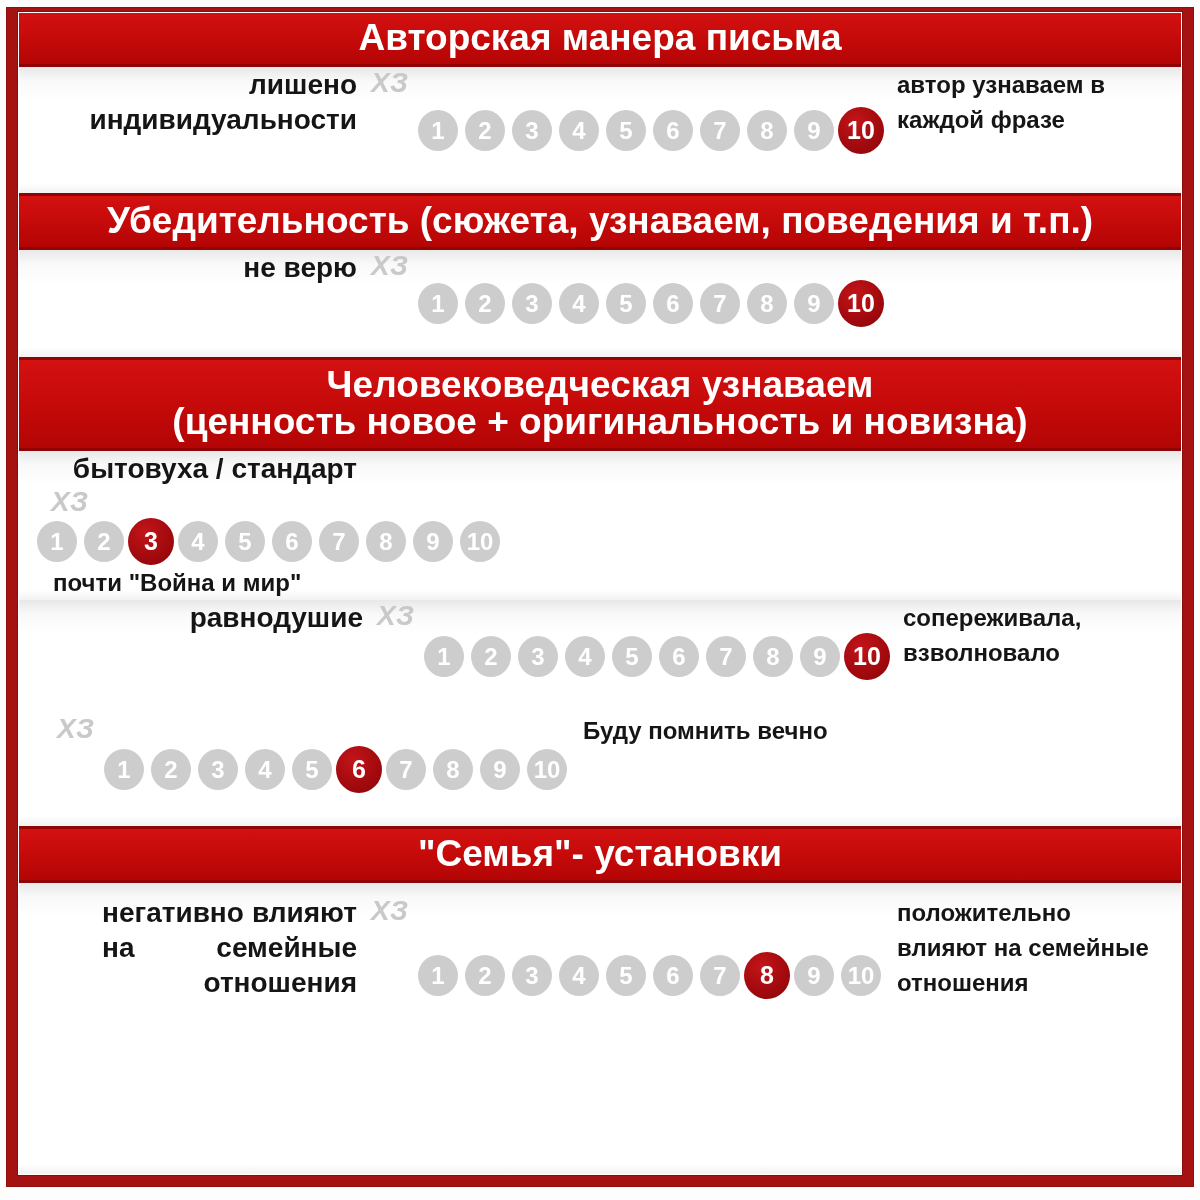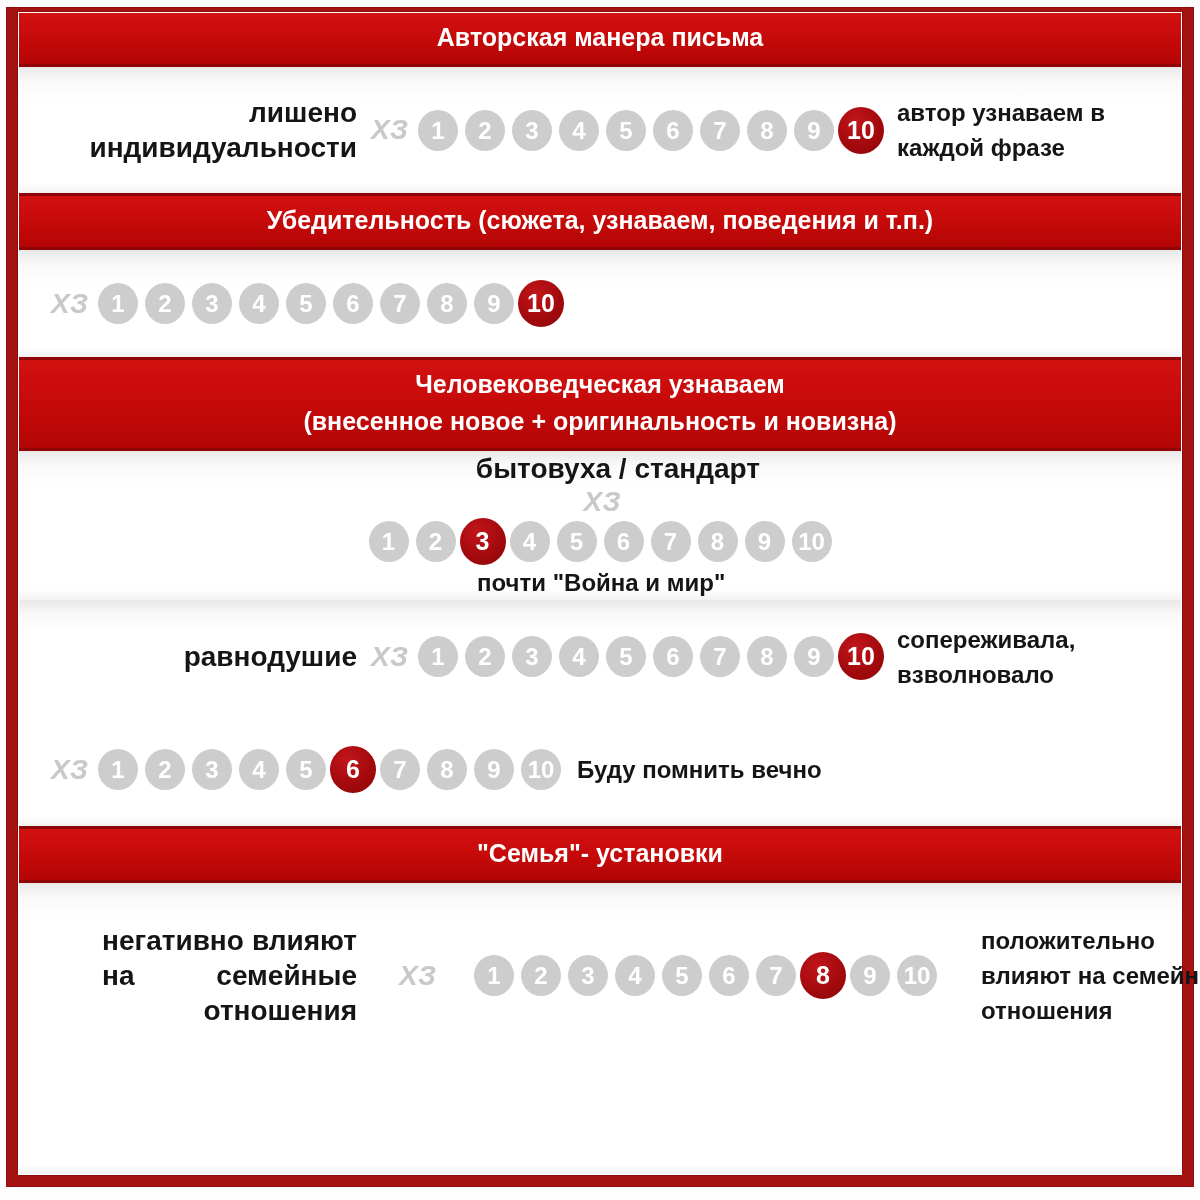--- a/index.html
+++ b/index.html
@@ -25,42 +25,41 @@
   }
   .section { display: flex; flex-direction: column; }
   .section:last-child { flex: 1; }
   .section-header {
     background: linear-gradient(180deg, #d31111 0%, #c40909 55%, #b30505 100%);
     border-top: 3px solid #8f0404;
     border-bottom: 3px solid #8f0404;
     color: #ffffff;
     text-align: center;
     padding: 6px 2px 8px;
-    font-size: 25px;
+    font-size: 37px;
     line-height: 37px;
   }
   .section:first-child .section-header { border-top: none; }
   .rows {
     background: linear-gradient(180deg, #e8e8e8 0px, #f9f9f9 14px, #ffffff 34px,
                 #ffffff calc(100% - 10px), #f2f2f2 100%);
     display: flex;
     flex-direction: column;
     flex: 1;
   }
   .row {
     display: flex;
-    align-items: center;
     padding: 0 18px;
     flex: 1;
   }
   .section:nth-child(1) .row { min-height: 126px; }
   .section:nth-child(2) .row { min-height: 107px; }
   .section:nth-child(3) .row { min-height: 117px; flex-direction: column; }
-  .section:nth-child(4) .row { min-height: 113px; }
-  .section:nth-child(5) .row { padding-top: 12px; padding-bottom: 118px; gap: 28px; }
+  .section:nth-child(4) .row { min-height: 113px; margin-left: 6px; }
+  .section:nth-child(5) .row { padding-top: 12px; padding-bottom: 118px; }
   .left-label {
     width: 320px; flex: none;
     text-align: right;
     font-size: 28px; line-height: 35px;
     color: #151515;
   }
   .section:nth-child(5) .left-label {
     width: 255px; margin-left: 65px;
     text-align: justify; text-align-last: right;
   }
@@ -128,41 +127,42 @@
 </div>
   </section>
 
   <section class="section">
     <header class="section-header">
       <div class="t1">Убедительность (сюжета, узнаваем, поведения и т.п.)</div>
 
     </header>
     <div class="rows">
   <div class="row">
+    <div class="left-label">не верю</div>
     <div class="xz">ХЗ</div>
     <div class="circles">
               <span class="circle">1</span>
               <span class="circle">2</span>
               <span class="circle">3</span>
               <span class="circle">4</span>
               <span class="circle">5</span>
               <span class="circle">6</span>
               <span class="circle">7</span>
               <span class="circle">8</span>
               <span class="circle">9</span>
               <span class="circle selected">10</span>
             </div>
   </div>
 </div>
   </section>
 
   <section class="section">
     <header class="section-header">
       <div class="t1">Человековедческая узнаваем</div>
-      <div class="t2">(внесенное новое + оригинальность и новизна)</div>
+      <div class="t2">(ценность новое + оригинальность и новизна)</div>
     </header>
     <div class="rows">
   <div class="row">
     <div class="left-label">бытовуха / стандарт</div>
     <div class="xz">ХЗ</div>
     <div class="circles">
               <span class="circle">1</span>
               <span class="circle">2</span>
               <span class="circle selected">3</span>
               <span class="circle">4</span>

